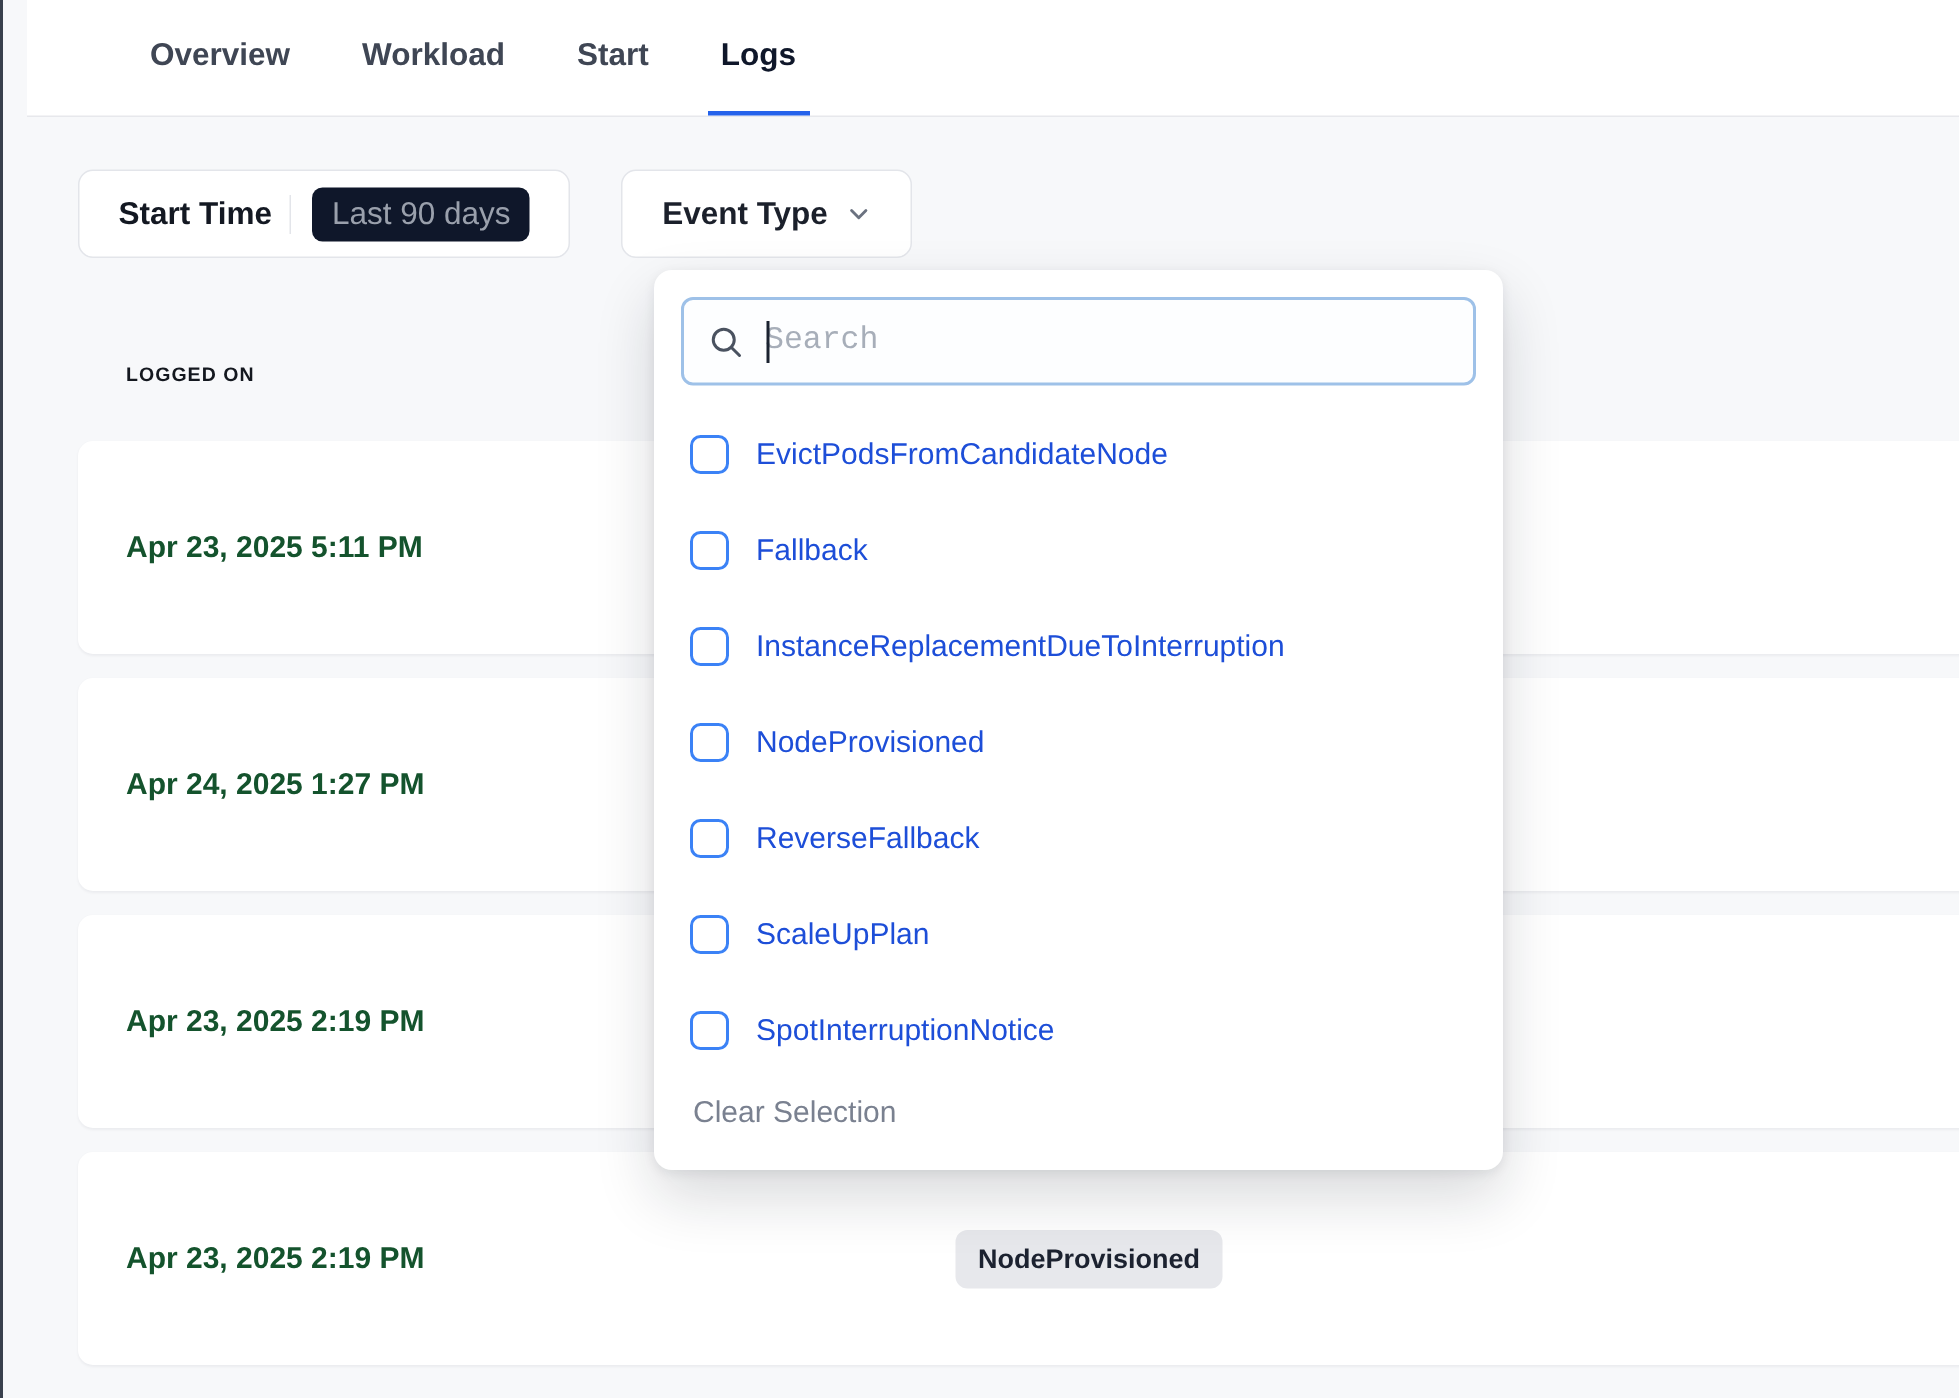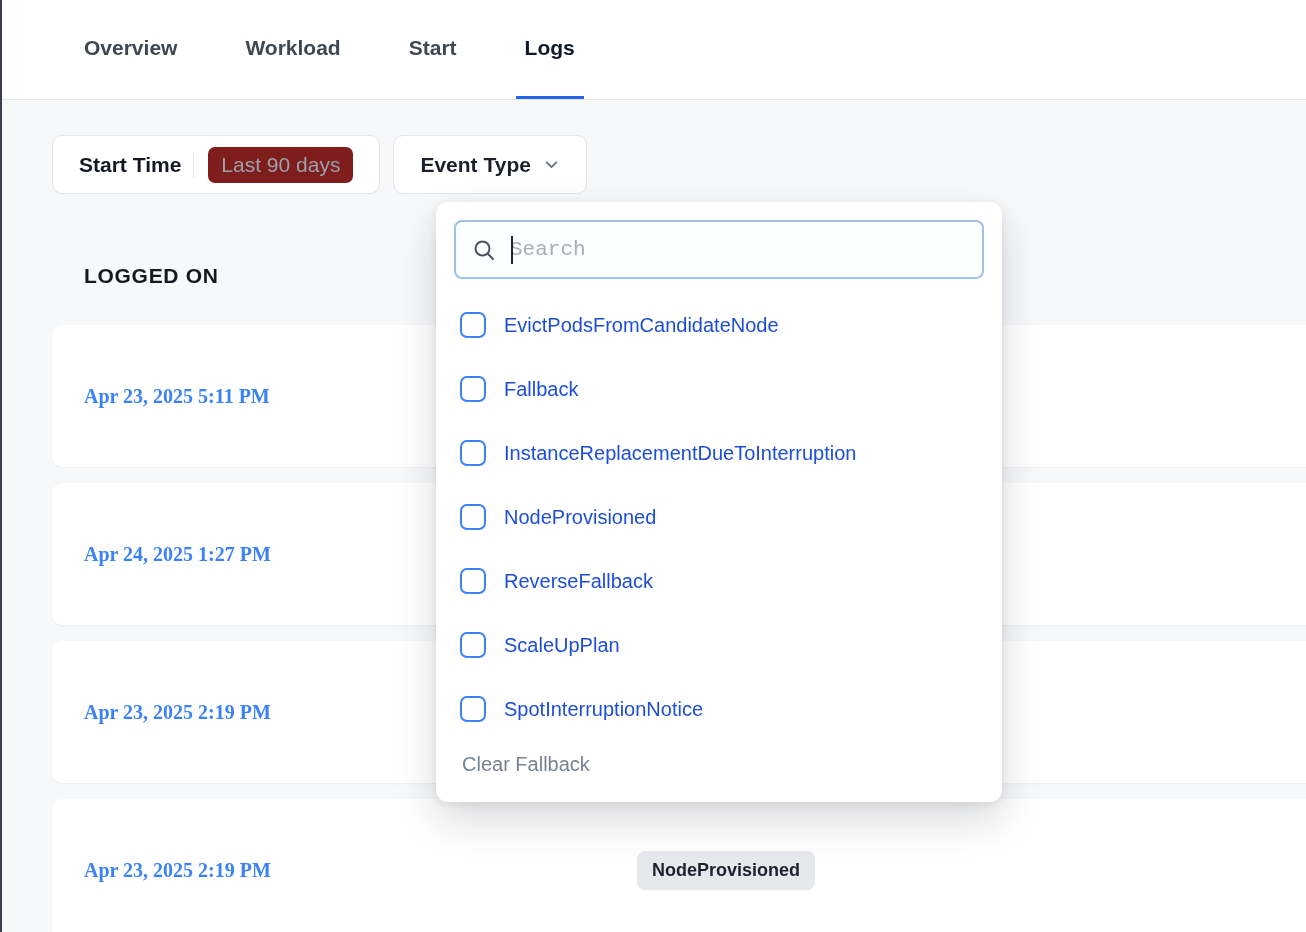--- a/index.html
+++ b/index.html
@@ -13,27 +13,28 @@
     position: relative;
     width: 1306px;
     height: 932px;
     background: var(--page-bg, #f7f8fa);
     border-left: 2px solid #39404d;
     overflow: hidden;
   }
 
   
   .tabbar {
-    height: 100px;
+    height: 78px;
     background: #ffffff;
     border-bottom: 1px solid #e7e8ec;
     display: flex;
     align-items: stretch;
-    gap: 68px;
+    gap: 48px;
     padding-left: 82px;
+    margin-left: 16px;
   }
   .tab {
     display: flex;
     align-items: center;
     font-size: 21px;
     font-weight: 700;
     color: #3f4654;
     cursor: pointer;
     border-bottom: 3px solid transparent;
     padding: 0 9px;
@@ -43,75 +44,74 @@
     color: #0f172a;
     border-bottom-color: var(--accent, #2563eb);
     justify-content: flex-end;
   }
 
   
   .content { position: relative; height: 847px; }
 
   .filterbar {
     display: flex;
-    gap: 13px;
+    gap: 34px;
     padding: 35px 0 0 50px;
   }
   .filter-btn {
     background: #ffffff;
     border: 1px solid #e3e5ea;
     border-radius: 10px;
     height: 59px;
     display: flex;
     align-items: center;
     padding: 0 26px;
     font-size: 21px;
     cursor: pointer;
   }
   .filter-label { font-weight: 700; color: #131822; }
   .filter-divider {
     width: 1px; height: 26px;
     background: #e3e5ea;
     margin: 0 14px 0 12px;
   }
   .filter-value {
-    background: #7f1d1d;
+    background: #0f172a;
     color: #9aa0ac;
     border-radius: 7px;
     padding: 6px 13px;
     font-size: 21px;
   }
   .event-type-label { font-weight: 600; color: #1b202b; }
   .chevron { margin-left: 12px; display: flex; align-items: center; }
 
   
   .table-header {
     margin: 70px 0 0 82px;
-    font-size: 21px;
+    font-size: 13px;
     font-weight: 700;
     letter-spacing: 0.7px;
     color: #14181f;
   }
   .rows { margin: 37px 0 0 50px; width: calc(100% - 38px); }
   .row {
     height: 142px;
     margin-bottom: 16px;
     background: #ffffff;
     border-radius: 10px;
     box-shadow: 0 1px 2px rgba(16,24,40,0.05);
     display: flex;
     align-items: center;
     padding-left: 32px;
   }
   .row-date {
     width: 553px;
     font-size: 20px;
     font-weight: 700;
-    color: #3b82f6;
-    font-family: Liberation Serif, serif;
+    color: #14532d;
   }
   .badge {
     background: var(--badge-bg, #e7e8ec);
     border-radius: 8px;
     padding: 9px 15px;
     font-size: 18px;
     font-weight: 700;
     color: #1c2230;
     display: inline-block;
   }
@@ -275,17 +275,17 @@
       </div>
       <div class="option">
         <span class="checkbox"></span>
         <span class="option-label">ScaleUpPlan</span>
       </div>
       <div class="option">
         <span class="checkbox"></span>
         <span class="option-label">SpotInterruptionNotice</span>
       </div>
 
-      <span class="clear-selection">Clear Fallback</span>
+      <span class="clear-selection">Clear Selection</span>
     </div>
 
   </div>
 </div>
 
 </body></html>

